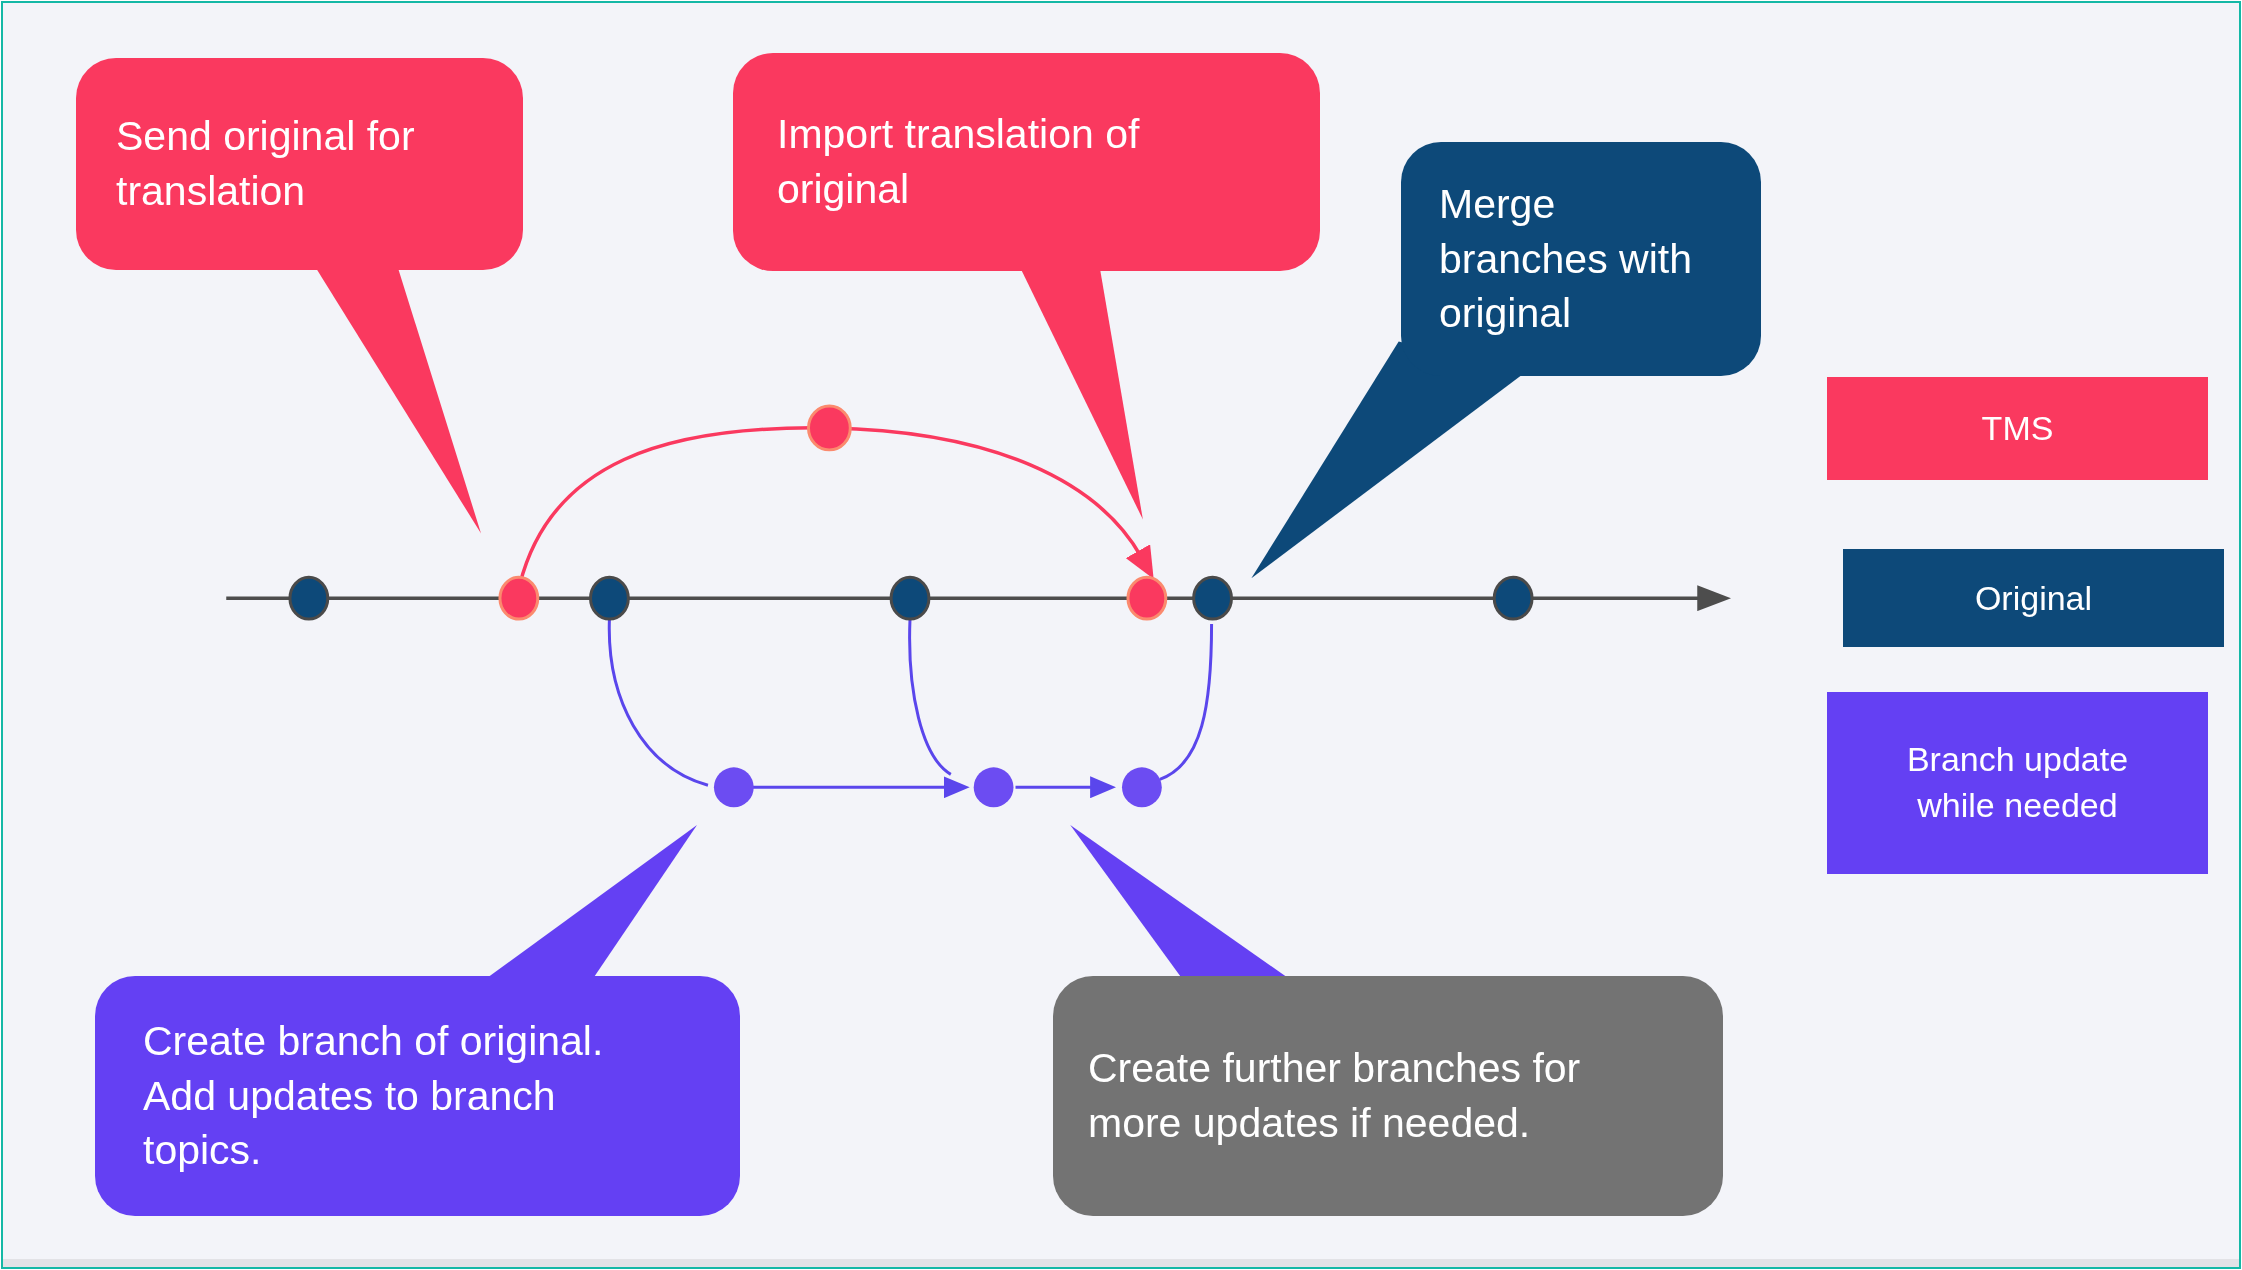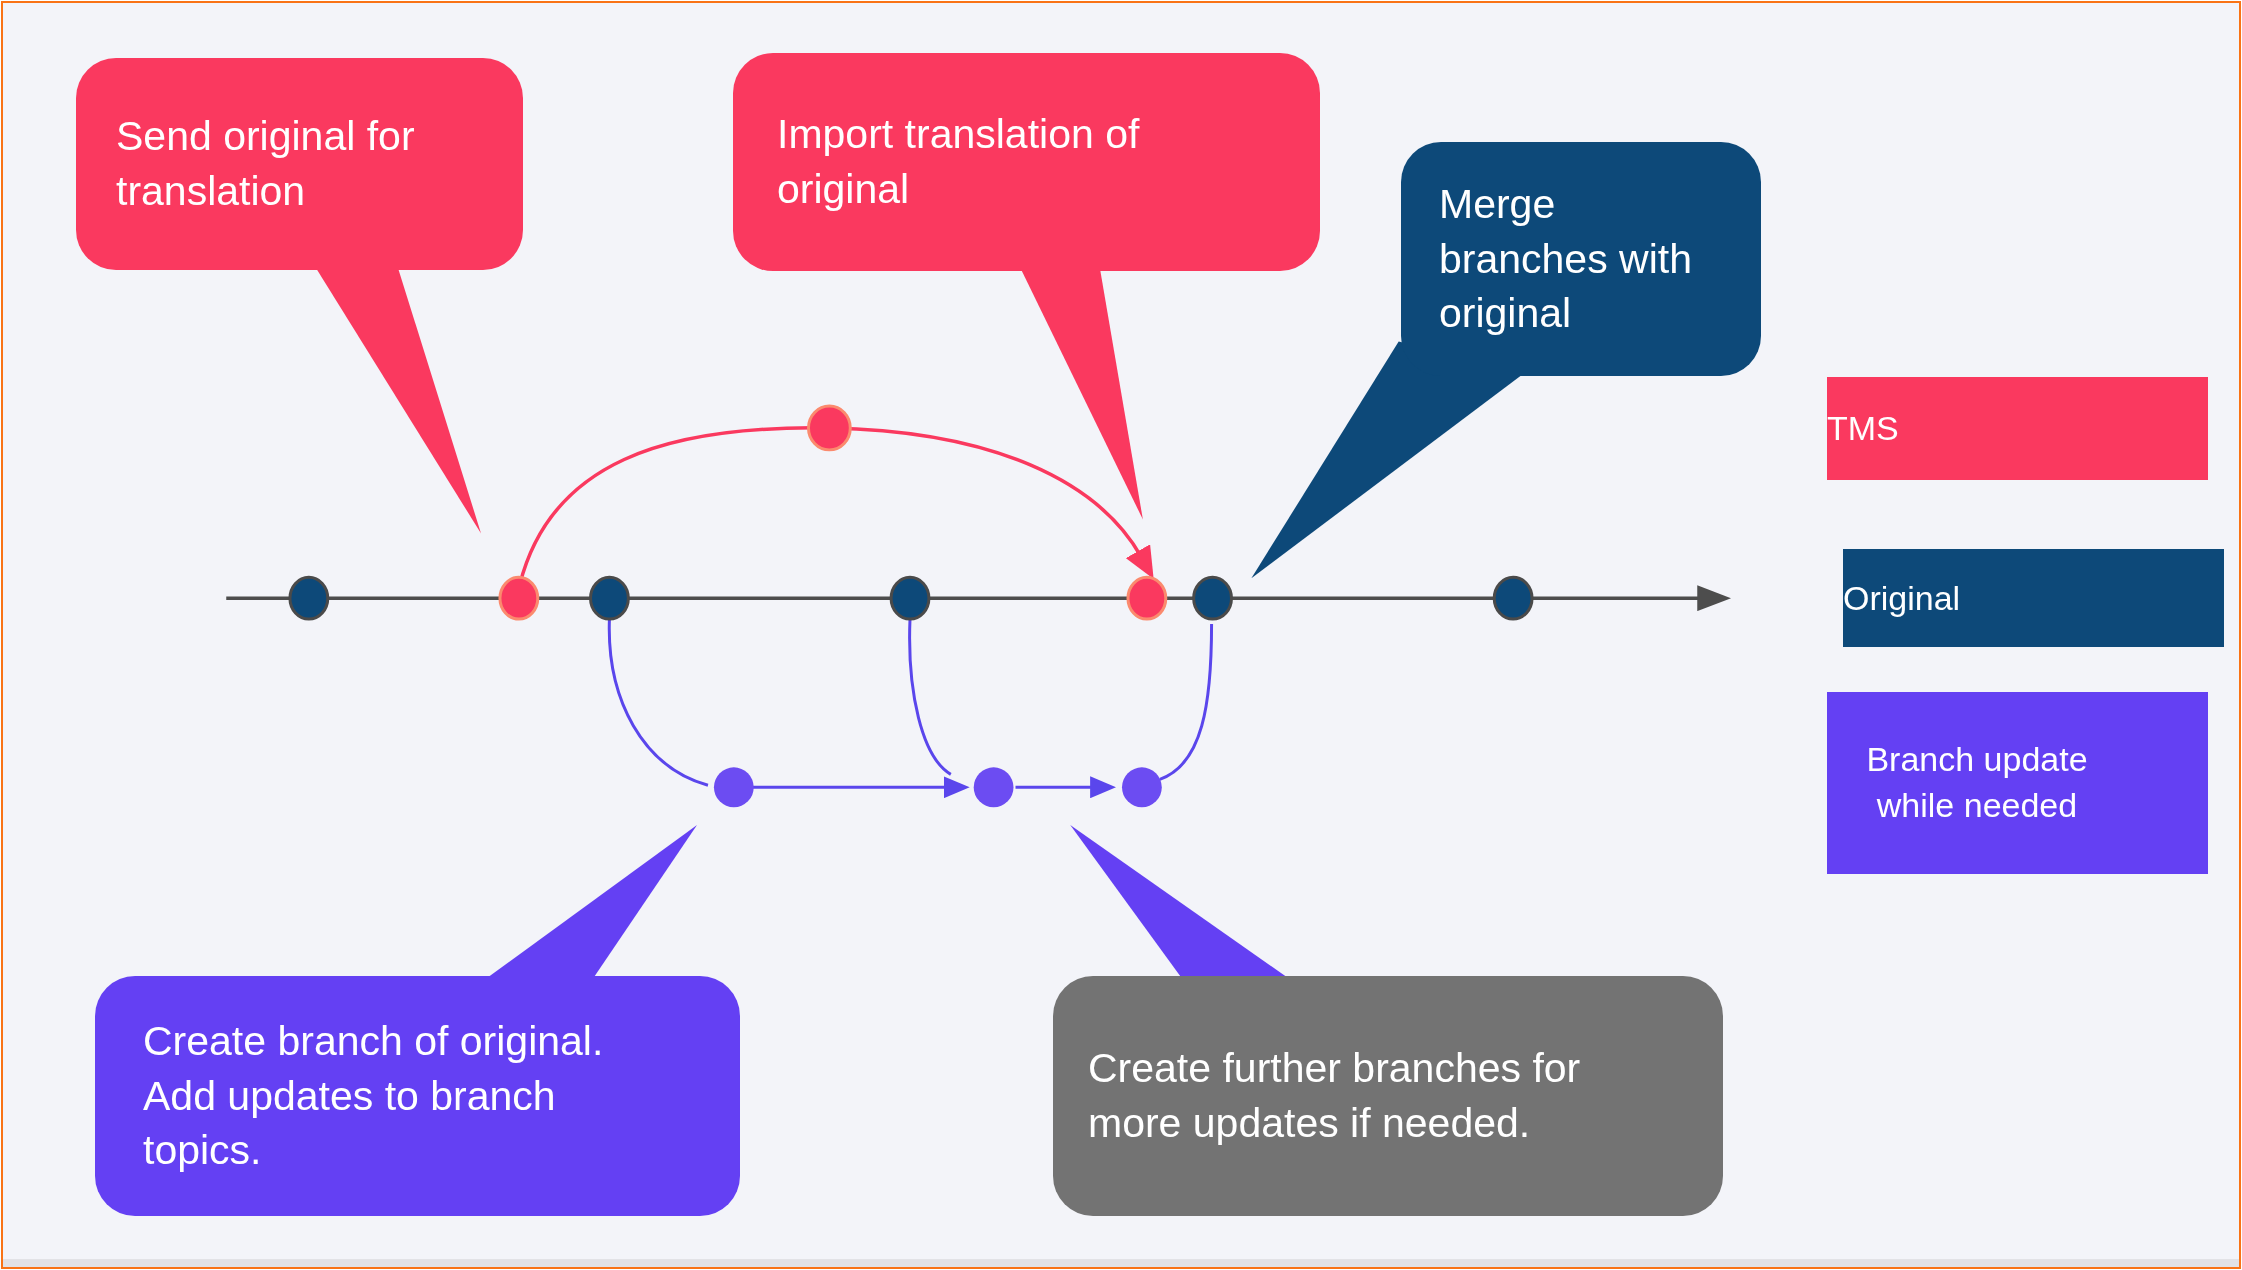--- a/index.html
+++ b/index.html
@@ -1,18 +1,18 @@
 <!DOCTYPE html>
 <html><head>
 <meta charset="utf-8">
 <style>
   html,body{margin:0;padding:0;background:#ffffff;width:2242px;height:1270px;overflow:hidden;}
   .page{
     position:absolute; inset:1px;
-    border:2px solid #f97316;
+    border:2px solid #14b8a6;
     background:#f3f4f9;
     font-family:"Liberation Sans", sans-serif;
     overflow:hidden;
   }
   svg.diagram{position:absolute;left:0;top:0;width:100%;height:100%;display:block;}
   .bubble{
     position:absolute;
     box-sizing:border-box;
     border-radius:40px;
     color:#ffffff;
@@ -23,21 +23,21 @@
   }
   .legend-box{
     position:absolute;
     left:1824px;
     width:381px;
     box-sizing:border-box;
     color:#ffffff;
     font-size:34px;
     display:flex;
     align-items:center;
-    justify-content:flex-start;
+    justify-content:center;
     text-align:center;
   }
   .legend-box .wrap-narrow{max-width:300px;display:inline-block;line-height:1.35;}
   .bottom-bar{position:absolute;left:0;right:0;bottom:0;height:8px;background:#e2e2e6;}
 </style>
 </head>
 <body>
 
 <div class="page">
 

